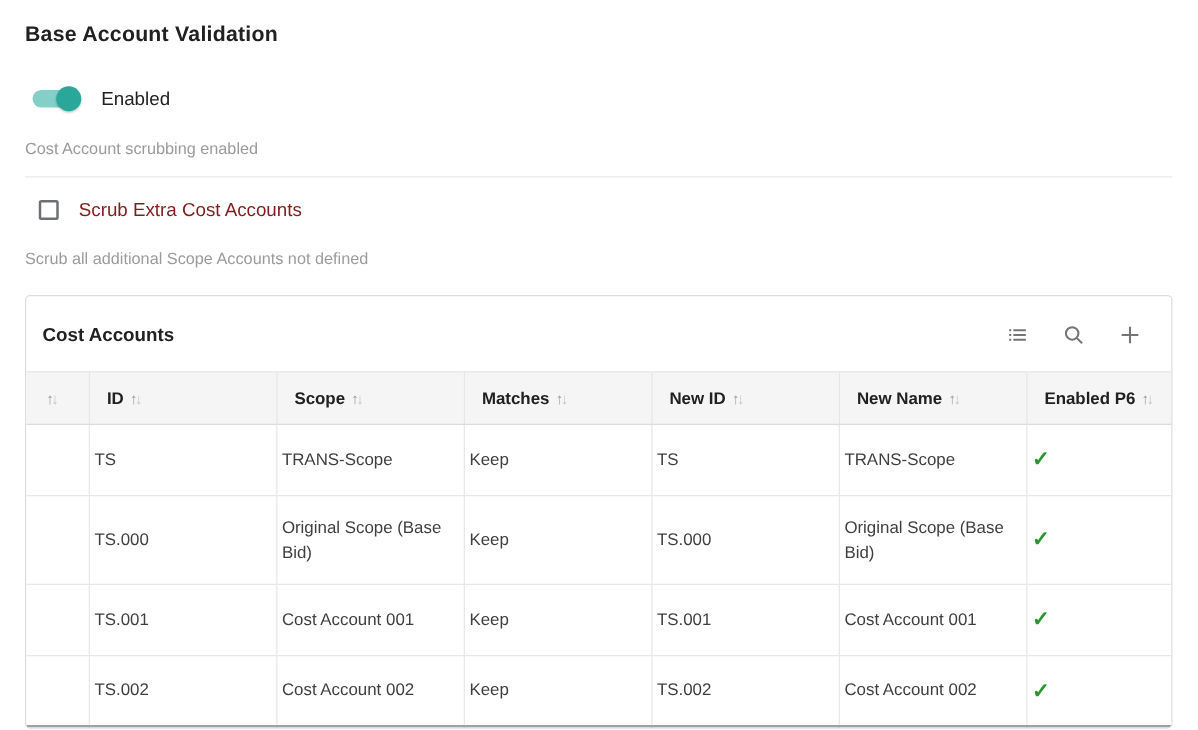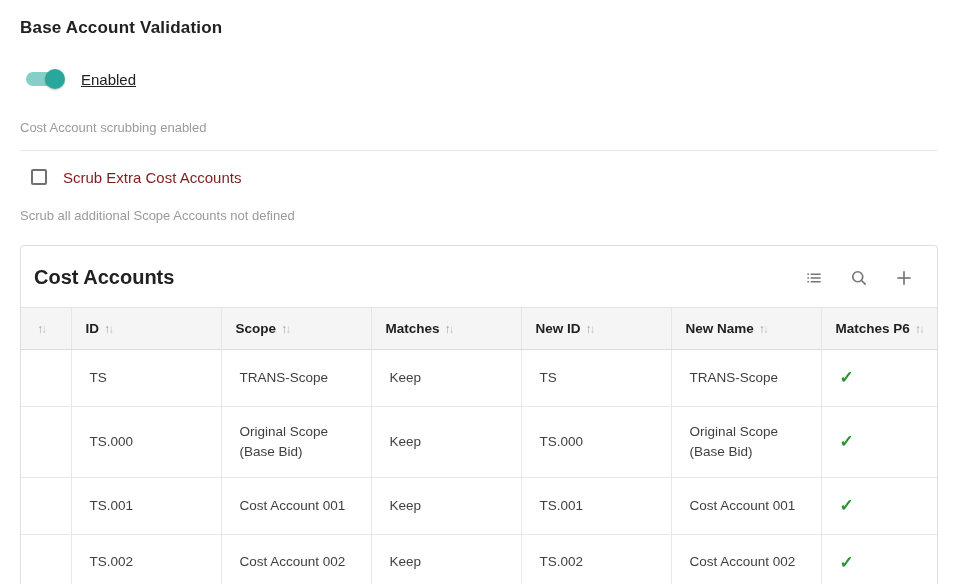--- a/index.html
+++ b/index.html
@@ -9,40 +9,40 @@
     font-family: "Liberation Sans", sans-serif;
     color: #212121;
     overflow: hidden;
     position: relative;
   }
   .page { padding: 18px 20px 0 20px; }
 
   .page-title { font-size: 17px; font-weight: bold; color: #212121; letter-spacing: .2px; }
 
   
-  .toggle-row { display: flex; align-items: center; margin-top: 30px; height: 22px; text-decoration: underline; }
+  .toggle-row { display: flex; align-items: center; margin-top: 30px; height: 22px; }
   .switch { position: relative; width: 36px; height: 14px; margin-left: 6px; cursor: pointer; }
   .switch .track { position: absolute; left: 0; top: 0; width: 36px; height: 14px; border-radius: 7px; background: #84cfc8; }
   .switch .thumb { position: absolute; right: -3px; top: -3px; width: 20px; height: 20px; border-radius: 50%; background: #29a79b; box-shadow: 0 1px 2px rgba(0,0,0,.25); }
   .toggle-label { margin-left: 19px; font-size: 15px; color: #212121; }
 
   .helper { font-size: 13px; color: #9b9b9b; }
-  .helper-1 { margin-top: 30px; }
+  .helper-1 { margin-top: 21px; }
   .divider { border: none; border-top: 1px solid #e9e9e9; margin-top: 15px; }
 
   
   .checkbox-row { display: flex; align-items: center; margin-top: 14px; height: 24px; }
   .checkbox { width: 16px; height: 16px; border: 2px solid #6d7175; border-radius: 2px; background: #fff; margin-left: 11px; cursor: pointer; }
   .checkbox-label { margin-left: 16px; font-size: 15px; color: #7f1d1d; }
   .helper-2 { margin-top: 19px; }
 
   
   .card { margin-top: 22px; border: 1px solid #dedede; border-radius: 4px; overflow: hidden; }
   .card-header { display: flex; align-items: center; justify-content: space-between; padding: 20px 22px 18px 13px; }
-  .card-title { font-size: 20px; font-weight: bold; color: #212121; }
+  .card-title { font-size: 15px; font-weight: bold; color: #212121; }
   .card-actions { display: flex; align-items: center; gap: 23px; }
   .icon-btn { width: 22px; height: 22px; display: flex; align-items: center; justify-content: center; cursor: pointer; background: none; border: none; padding: 0; }
   .icon-btn svg { display: block; }
 
   
   table { width: 100%; border-collapse: collapse; table-layout: fixed; border-bottom: 2px solid #9aa1b0; }
   col.c-sort { width: 50px; }
   col.c-std  { width: 150px; }
   col.c-last { width: auto; }
   thead th {
@@ -58,21 +58,21 @@
   }
   thead th:first-child { border-left: none; padding-left: 16px; }
   .sort-arrows { font-weight: normal; font-size: 12px; letter-spacing: -2px; padding-left: 5px; }
   .sort-up { color: #9e9e9e; }
   .sort-down { color: #c6c6c6; }
   th.only-sort .sort-arrows { padding-left: 0; }
   tbody td {
     border-left: 1px solid #e8e8e8;
     border-bottom: 1px solid #e8e8e8;
     font-size: 13.5px; color: #3f3f3f;
-    padding: 15px 12px 15px 18px;
+    padding: 15px 12px 15px 4px;
     vertical-align: middle;
     line-height: 1.5;
   }
   tbody td:first-child { border-left: none; }
   tbody tr:last-child td { border-bottom: none; }
   .check-icon { color: #2a9630; font-size: 17px; font-weight: bold; }
 </style>
 </head>
 <body>
 
@@ -138,21 +138,21 @@
           <col class="c-last">
       </colgroup>
       <thead>
         <tr>
           <th class="only-sort"><span class="sort-arrows"><span class="sort-up">↑</span><span class="sort-down">↓</span></span></th>
           <th><span>ID</span><span class="sort-arrows"><span class="sort-up">↑</span><span class="sort-down">↓</span></span></th>
           <th><span>Scope</span><span class="sort-arrows"><span class="sort-up">↑</span><span class="sort-down">↓</span></span></th>
           <th><span>Matches</span><span class="sort-arrows"><span class="sort-up">↑</span><span class="sort-down">↓</span></span></th>
           <th><span>New ID</span><span class="sort-arrows"><span class="sort-up">↑</span><span class="sort-down">↓</span></span></th>
           <th><span>New Name</span><span class="sort-arrows"><span class="sort-up">↑</span><span class="sort-down">↓</span></span></th>
-          <th><span>Matches P6</span><span class="sort-arrows"><span class="sort-up">↑</span><span class="sort-down">↓</span></span></th>
+          <th><span>Enabled P6</span><span class="sort-arrows"><span class="sort-up">↑</span><span class="sort-down">↓</span></span></th>
         </tr>
       </thead>
       <tbody>
         <tr>
           <td></td>
           <td>TS</td>
           <td>TRANS-Scope</td>
           <td>Keep</td>
           <td>TS</td>
           <td>TRANS-Scope</td>

